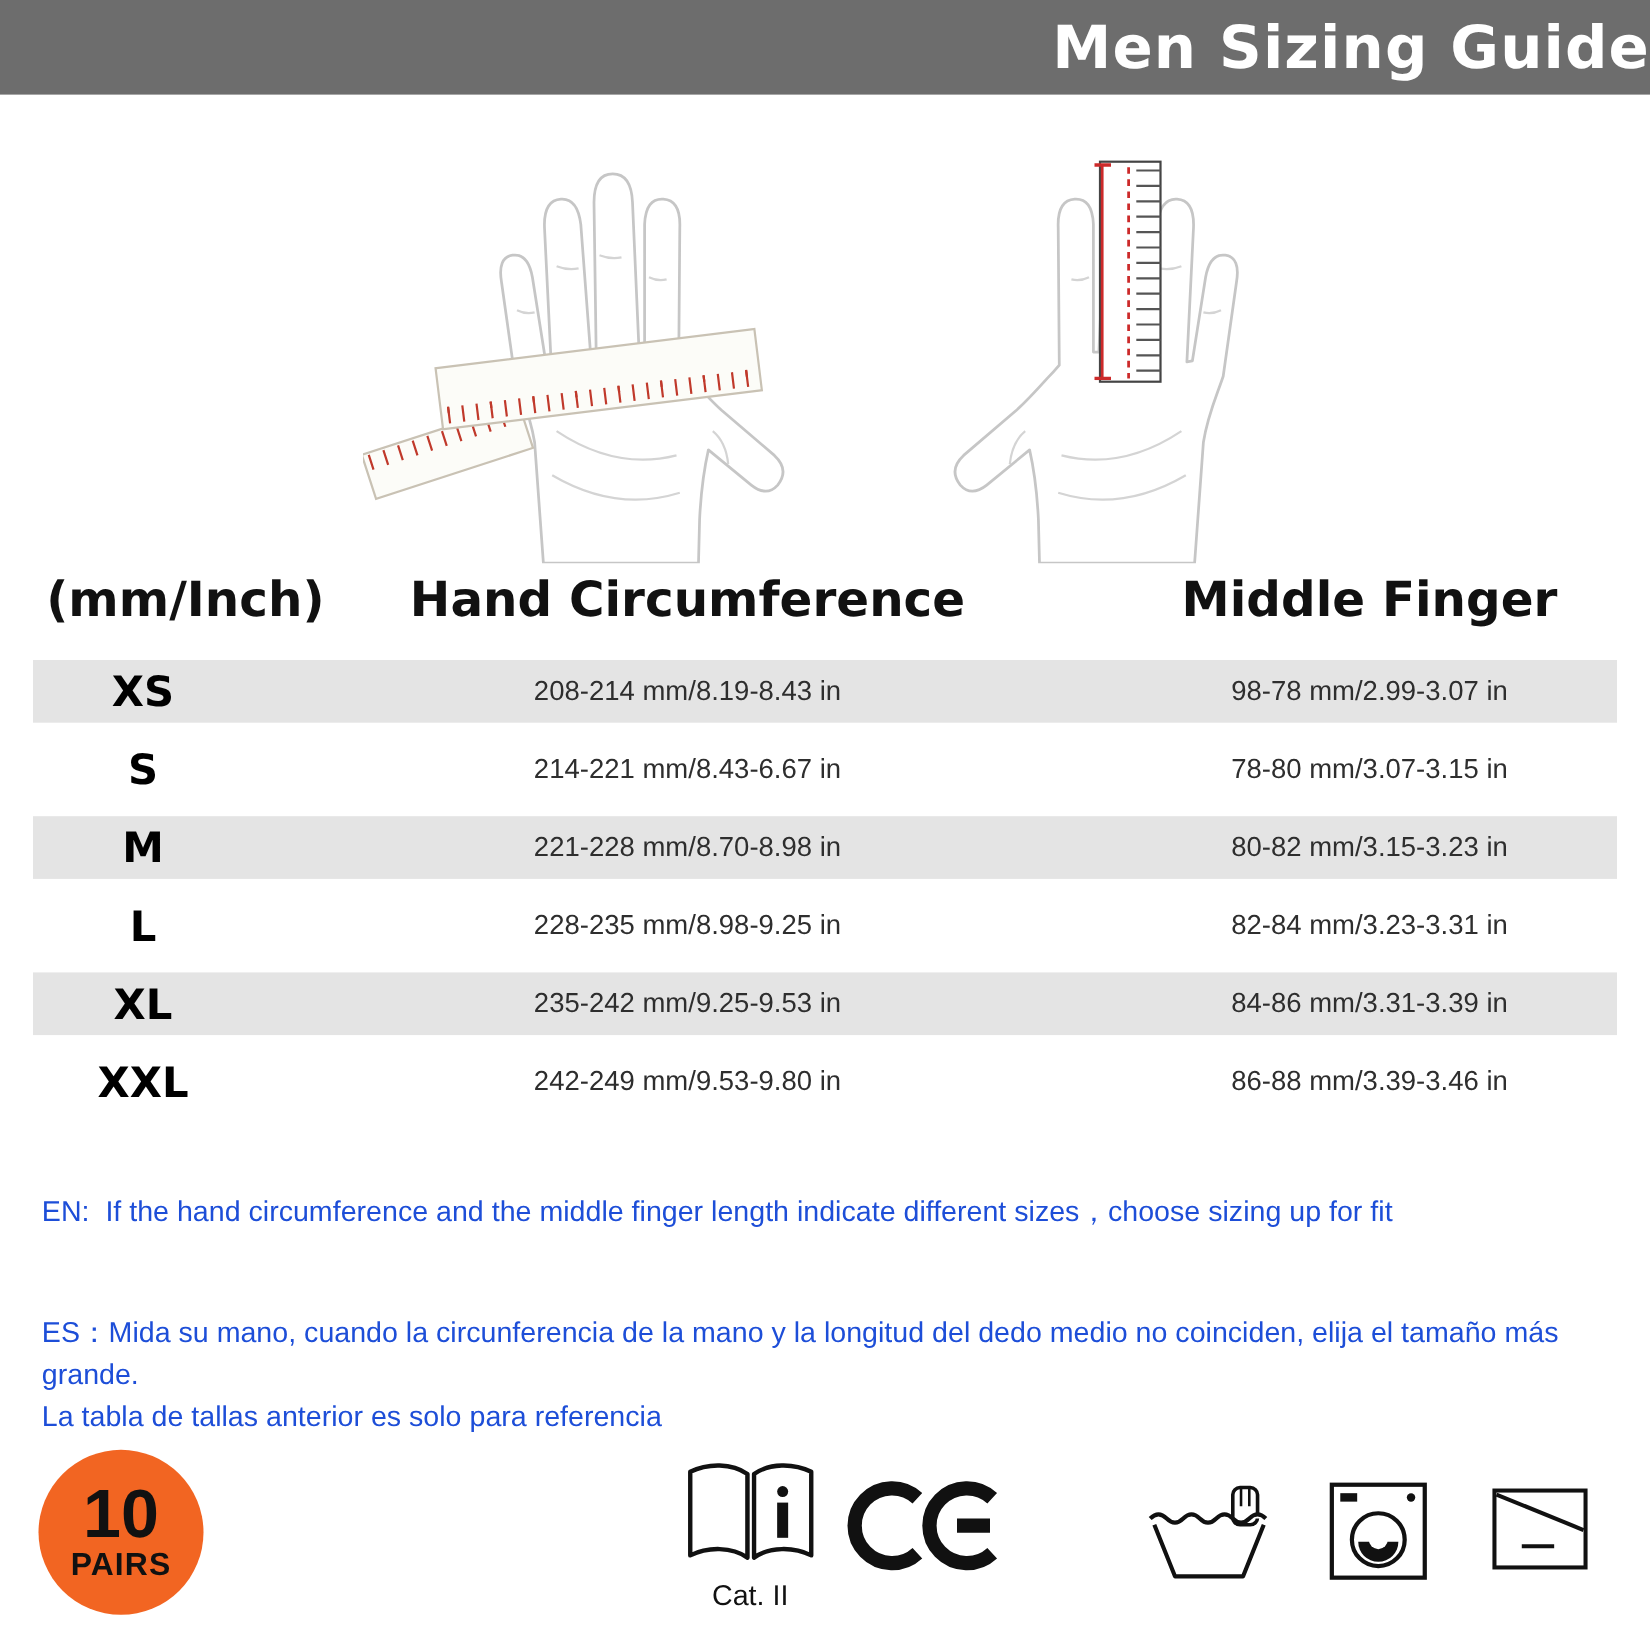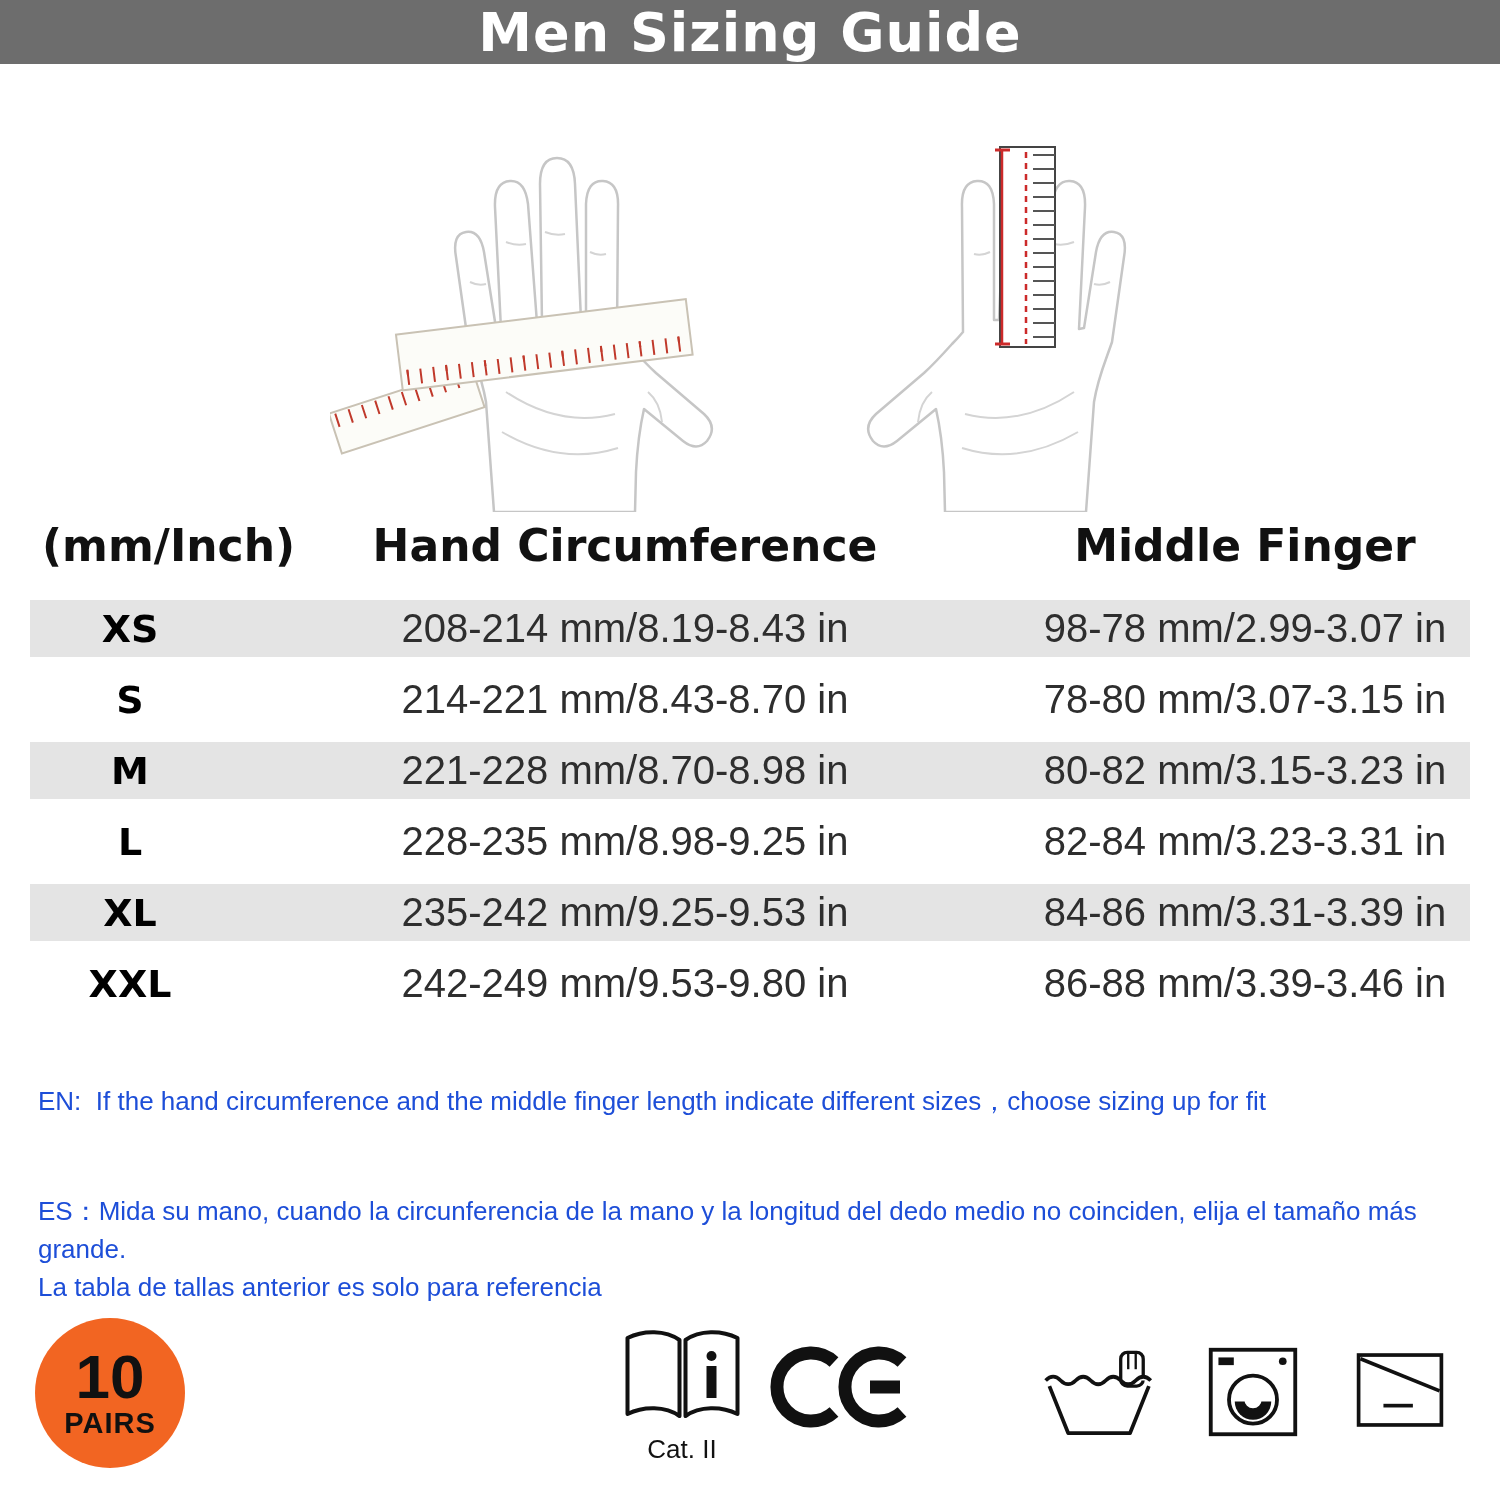--- a/index.html
+++ b/index.html
@@ -1,21 +1,21 @@
 <!DOCTYPE html>
 <html><head>
 <meta charset="utf-8">
 <style>
   html,body{margin:0;padding:0;background:#fff;}
   #canvas{position:relative;width:1500px;height:1500px;background:#fff;
           font-family:"Liberation Sans",sans-serif;overflow:hidden;}
 
   
-  .header{position:absolute;top:0;left:0;width:1500px;height:64px;background:#6d6d6d;
-          display:flex;align-items:center;justify-content:center;}
+  .header{position:absolute;top:0;left:0;width:1500px;height:86px;background:#6d6d6d;
+          display:flex;align-items:center;justify-content:flex-end;}
   .header .title{color:#ffffff;font-size:54px;font-weight:bold;letter-spacing:1px;
           font-family:"DejaVu Sans",sans-serif;}
 
   
   .hand-left{position:absolute;left:330px;top:92px;}
   .hand-right{position:absolute;left:850px;top:92px;}
 
   
   .table-head{position:absolute;top:520px;left:30px;width:1440px;display:flex;
           font-weight:bold;font-size:44px;color:#111;font-family:"DejaVu Sans",sans-serif;}
@@ -23,21 +23,21 @@
   .col-size{width:200px;}
   .col-hand{width:790px;}
   .col-finger{width:450px;}
   .table-head .col-size{justify-content:flex-start;padding-left:12px;box-sizing:border-box;}
 
   .rows{position:absolute;top:600px;left:30px;width:1440px;}
   .row{height:57px;margin-bottom:14px;display:flex;align-items:center;}
   .row.alt{background:#e4e4e4;}
   .row .c{display:flex;align-items:center;justify-content:center;}
   .row .size{font-size:38px;font-weight:bold;color:#000;font-family:"DejaVu Sans",sans-serif;}
-  .row .val{font-size:40px;color:#2e2e2e;}
+  .row .val{font-size:25px;color:#2e2e2e;}
 
   
   .note{position:absolute;left:38px;font-size:26px;color:#1d4ed8;line-height:38px;}
   .note-en{top:1082px;}
   .note-es{top:1192px;}
   .note .line2{padding-left:36px;}
   .note-es .line2{padding-left:0px;}
 
   
   .pairs-badge{position:absolute;left:35px;top:1318px;width:150px;height:150px;border-radius:50%;
@@ -112,21 +112,21 @@
   </div>
 
   <div class="rows">
     <div class="row alt">
       <div class="c col-size size">XS</div>
       <div class="c col-hand val">208-214 mm/8.19-8.43 in</div>
       <div class="c col-finger val">98-78 mm/2.99-3.07 in</div>
     </div>
     <div class="row">
       <div class="c col-size size">S</div>
-      <div class="c col-hand val">214-221 mm/8.43-8.70 in</div>
+      <div class="c col-hand val">214-221 mm/8.43-6.67 in</div>
       <div class="c col-finger val">78-80 mm/3.07-3.15 in</div>
     </div>
     <div class="row alt">
       <div class="c col-size size">M</div>
       <div class="c col-hand val">221-228 mm/8.70-8.98 in</div>
       <div class="c col-finger val">80-82 mm/3.15-3.23 in</div>
     </div>
     <div class="row">
       <div class="c col-size size">L</div>
       <div class="c col-hand val">228-235 mm/8.98-9.25 in</div>

